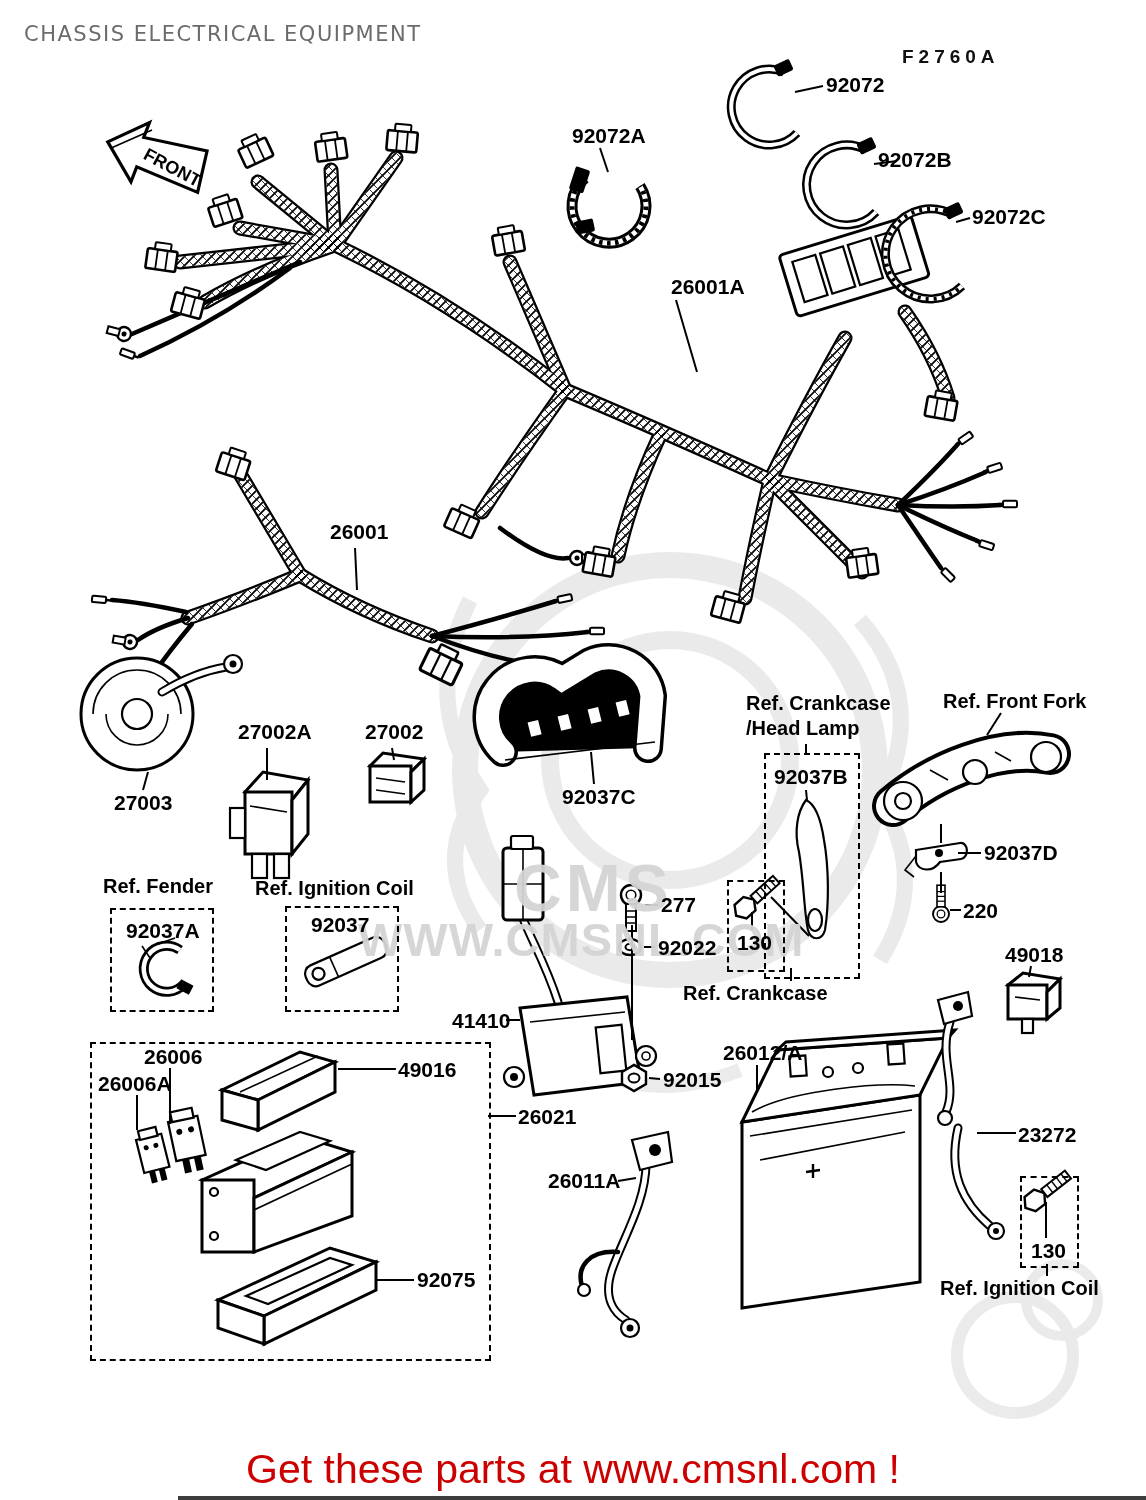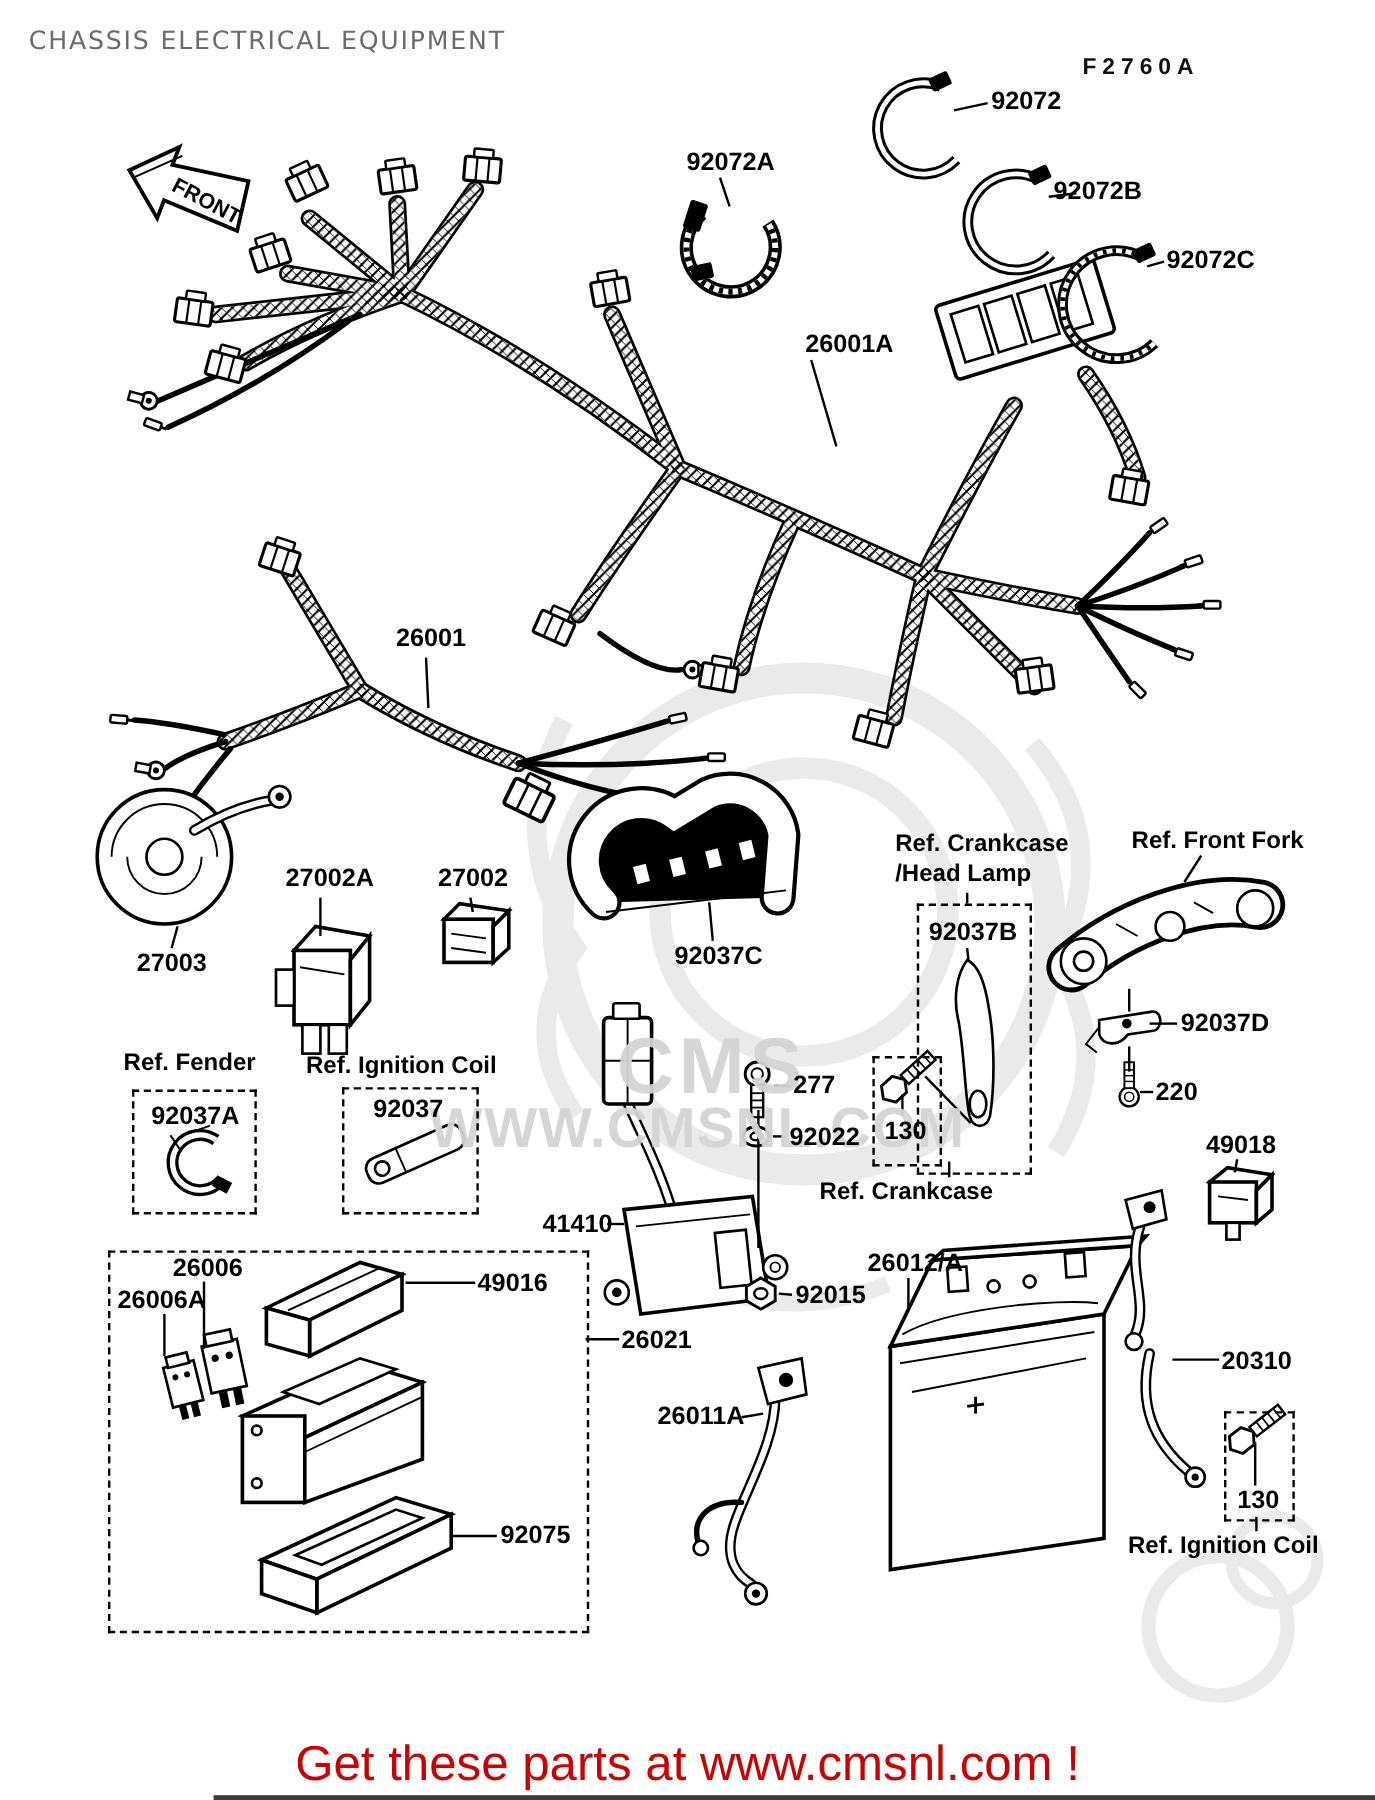--- a/index.html
+++ b/index.html
@@ -515,21 +515,21 @@
 <div class="lbl" style="left:737px;top:932px;">130</div>
 <div class="lbl" style="left:452px;top:1010px;">41410</div>
 <div class="lbl" style="left:663px;top:1069px;">92015</div>
 <div class="lbl" style="left:723px;top:1042px;">26012/A</div>
 <div class="lbl" style="left:144px;top:1046px;">26006</div>
 <div class="lbl" style="left:98px;top:1073px;">26006A</div>
 <div class="lbl" style="left:398px;top:1059px;">49016</div>
 <div class="lbl" style="left:518px;top:1106px;">26021</div>
 <div class="lbl" style="left:417px;top:1269px;">92075</div>
 <div class="lbl" style="left:548px;top:1170px;">26011A</div>
-<div class="lbl" style="left:1018px;top:1124px;">20310</div>
+<div class="lbl" style="left:1018px;top:1124px;">23272</div>
 <div class="lbl" style="left:1031px;top:1240px;">130</div>
 
 <div class="ref" style="left:103px;top:875px;">Ref. Fender</div>
 <div class="ref" style="left:255px;top:877px;">Ref. Ignition Coil</div>
 <div class="ref" style="left:746px;top:692px;">Ref. Crankcase</div>
 <div class="ref" style="left:746px;top:717px;">/Head Lamp</div>
 <div class="ref" style="left:683px;top:982px;">Ref. Crankcase</div>
 <div class="ref" style="left:943px;top:690px;">Ref. Front Fork</div>
 <div class="ref" style="left:940px;top:1277px;">Ref. Ignition Coil</div>
 

